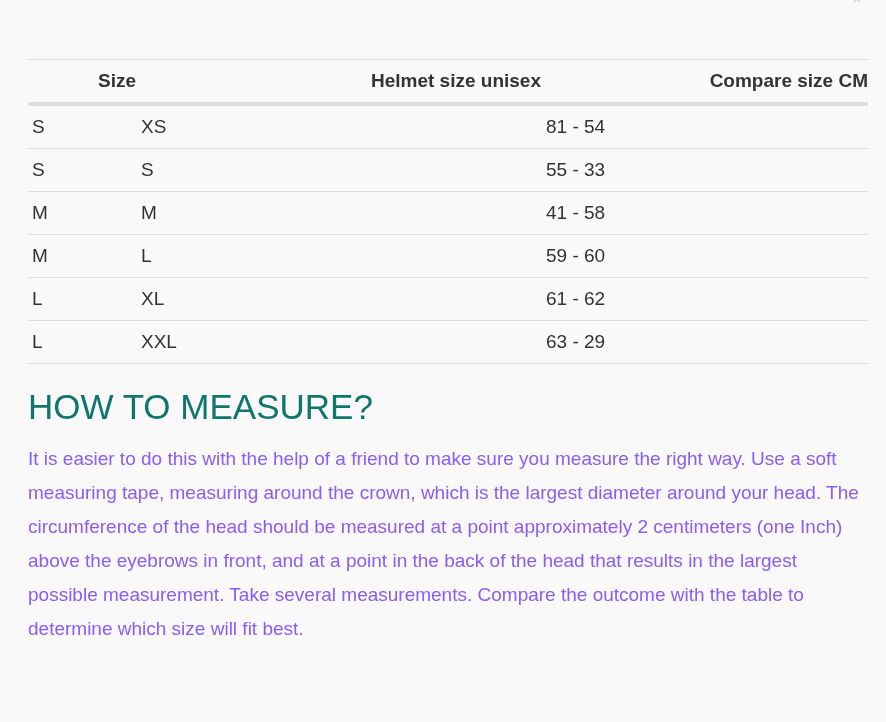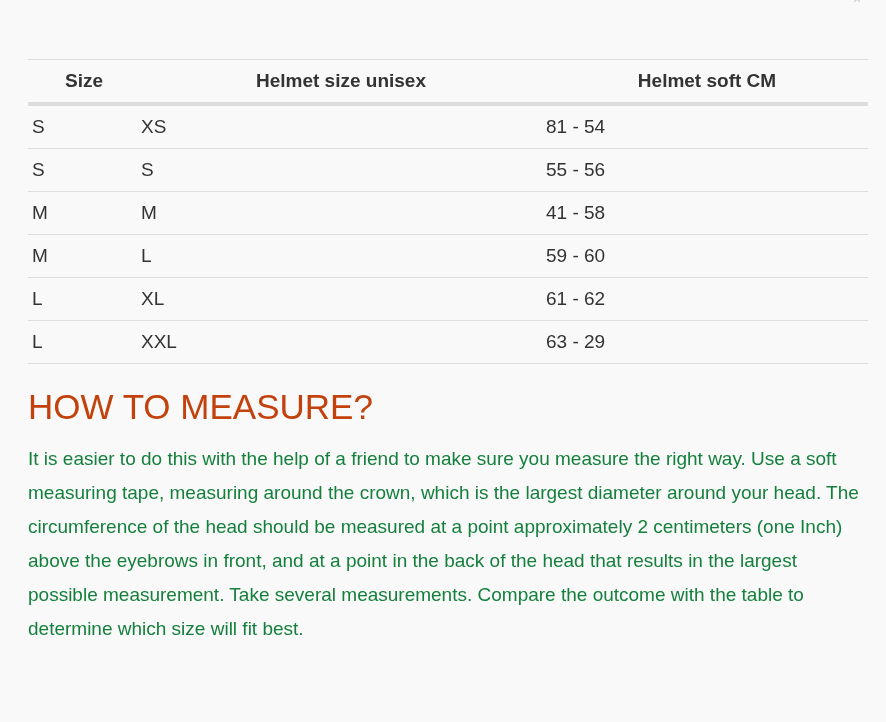--- a/index.html
+++ b/index.html
@@ -31,21 +31,21 @@
       left: 28px;
       top: 59px;
       width: 840px;
     }
     table.size-table {
       width: 840px;
       border-collapse: collapse;
       border-top: 1px solid #dddddd;
     }
     table.size-table th {
-      text-align: center;
+      text-align: right;
       font-weight: bold;
       font-size: 19px;
       color: #333333;
       height: 42px;
       padding: 0 0 0 5px;
       border-bottom: 4px solid #dddddd;
       vertical-align: middle;
     }
     table.size-table td {
       text-align: left;
@@ -55,56 +55,56 @@
       padding: 0 0 0 5px;
       border-bottom: 1px solid #dddddd;
       vertical-align: middle;
     }
     table.size-table th.col-size, table.size-table td.col-size { width: 104px; padding-left: 4px; }
     table.size-table th.col-unisex, table.size-table td.col-unisex { width: 400px; }
     h2.measure-title {
       margin: 22px 0 0 0;
       font-size: 35px;
       font-weight: normal;
-      color: #c2410c;
+      color: #0f766e;
       line-height: 42px;
       letter-spacing: 0px;
     }
     p.measure-text {
       margin: 14px 0 0 0;
       font-size: 19px;
       line-height: 34px;
-      color: #15803d;
+      color: #8b5cf6;
       width: 840px;
     }
   </style>
 </head>
 <body>
 
 <span class="close-icon">×</span>
 
 <div class="content">
   <table class="size-table">
     <thead>
       <tr>
         <th class="col-size">Size</th>
         <th class="col-unisex">Helmet size unisex</th>
-        <th class="col-cm">Helmet soft CM</th>
+        <th class="col-cm">Compare size CM</th>
       </tr>
     </thead>
     <tbody>
       <tr>
         <td class="col-size">S</td>
         <td class="col-unisex">XS</td>
         <td class="col-cm">81 - 54</td>
       </tr>
       <tr>
         <td class="col-size">S</td>
         <td class="col-unisex">S</td>
-        <td class="col-cm">55 - 56</td>
+        <td class="col-cm">55 - 33</td>
       </tr>
       <tr>
         <td class="col-size">M</td>
         <td class="col-unisex">M</td>
         <td class="col-cm">41 - 58</td>
       </tr>
       <tr>
         <td class="col-size">M</td>
         <td class="col-unisex">L</td>
         <td class="col-cm">59 - 60</td>

